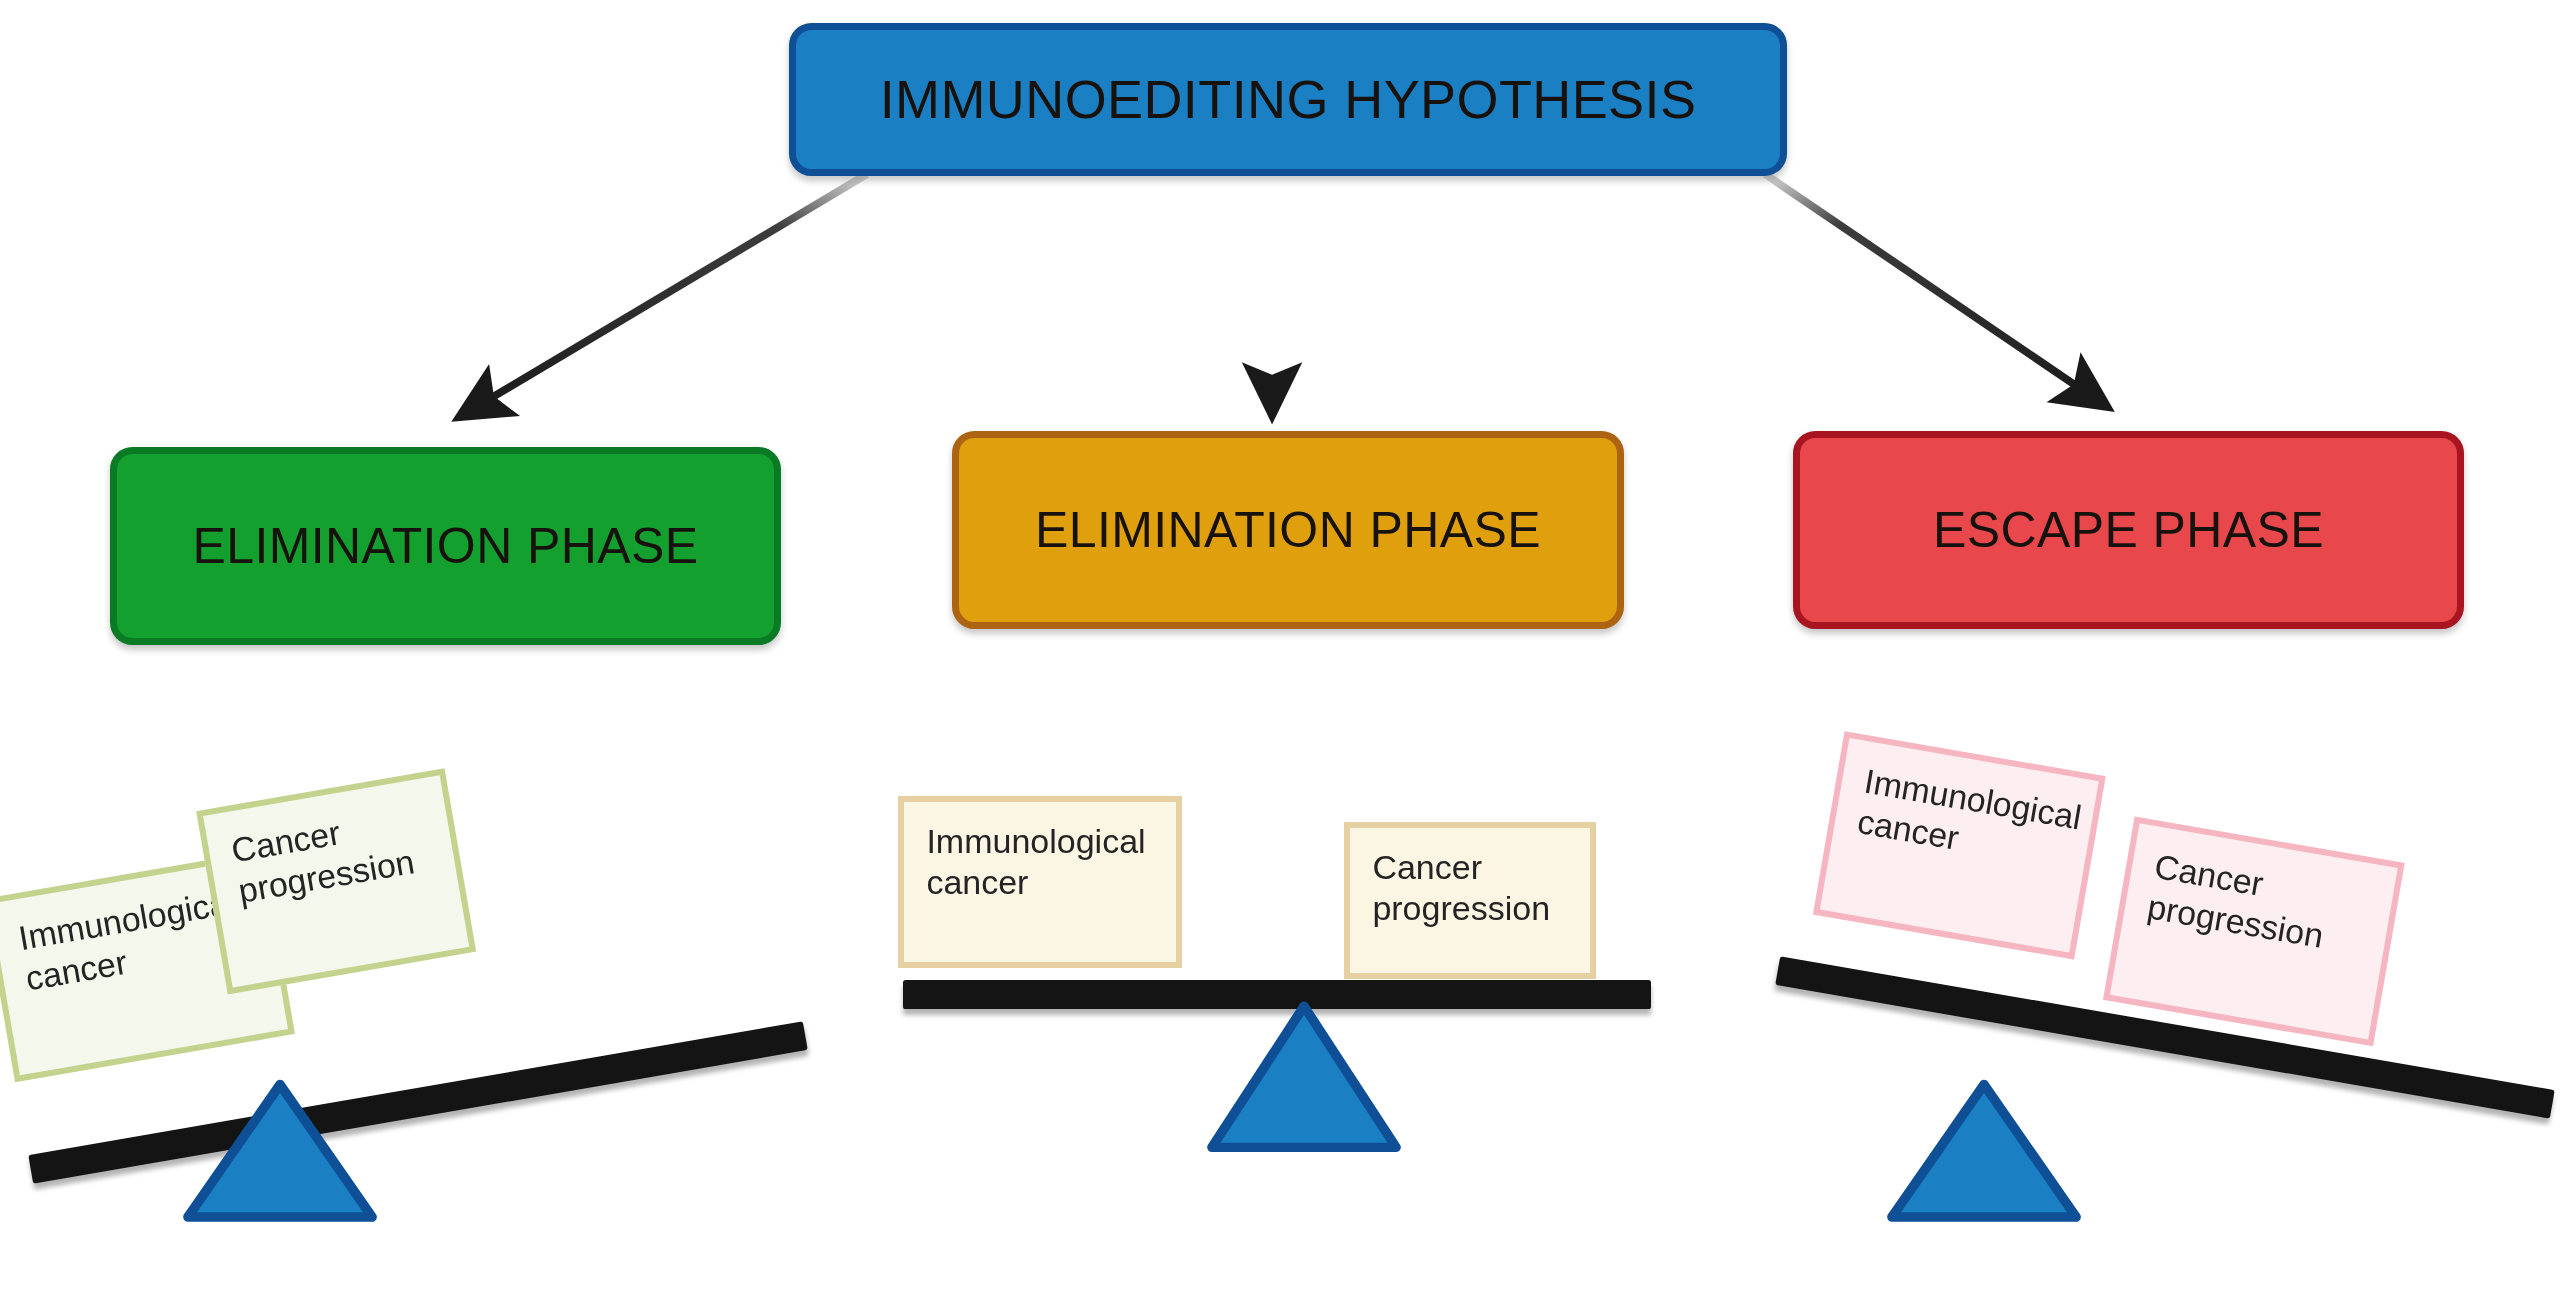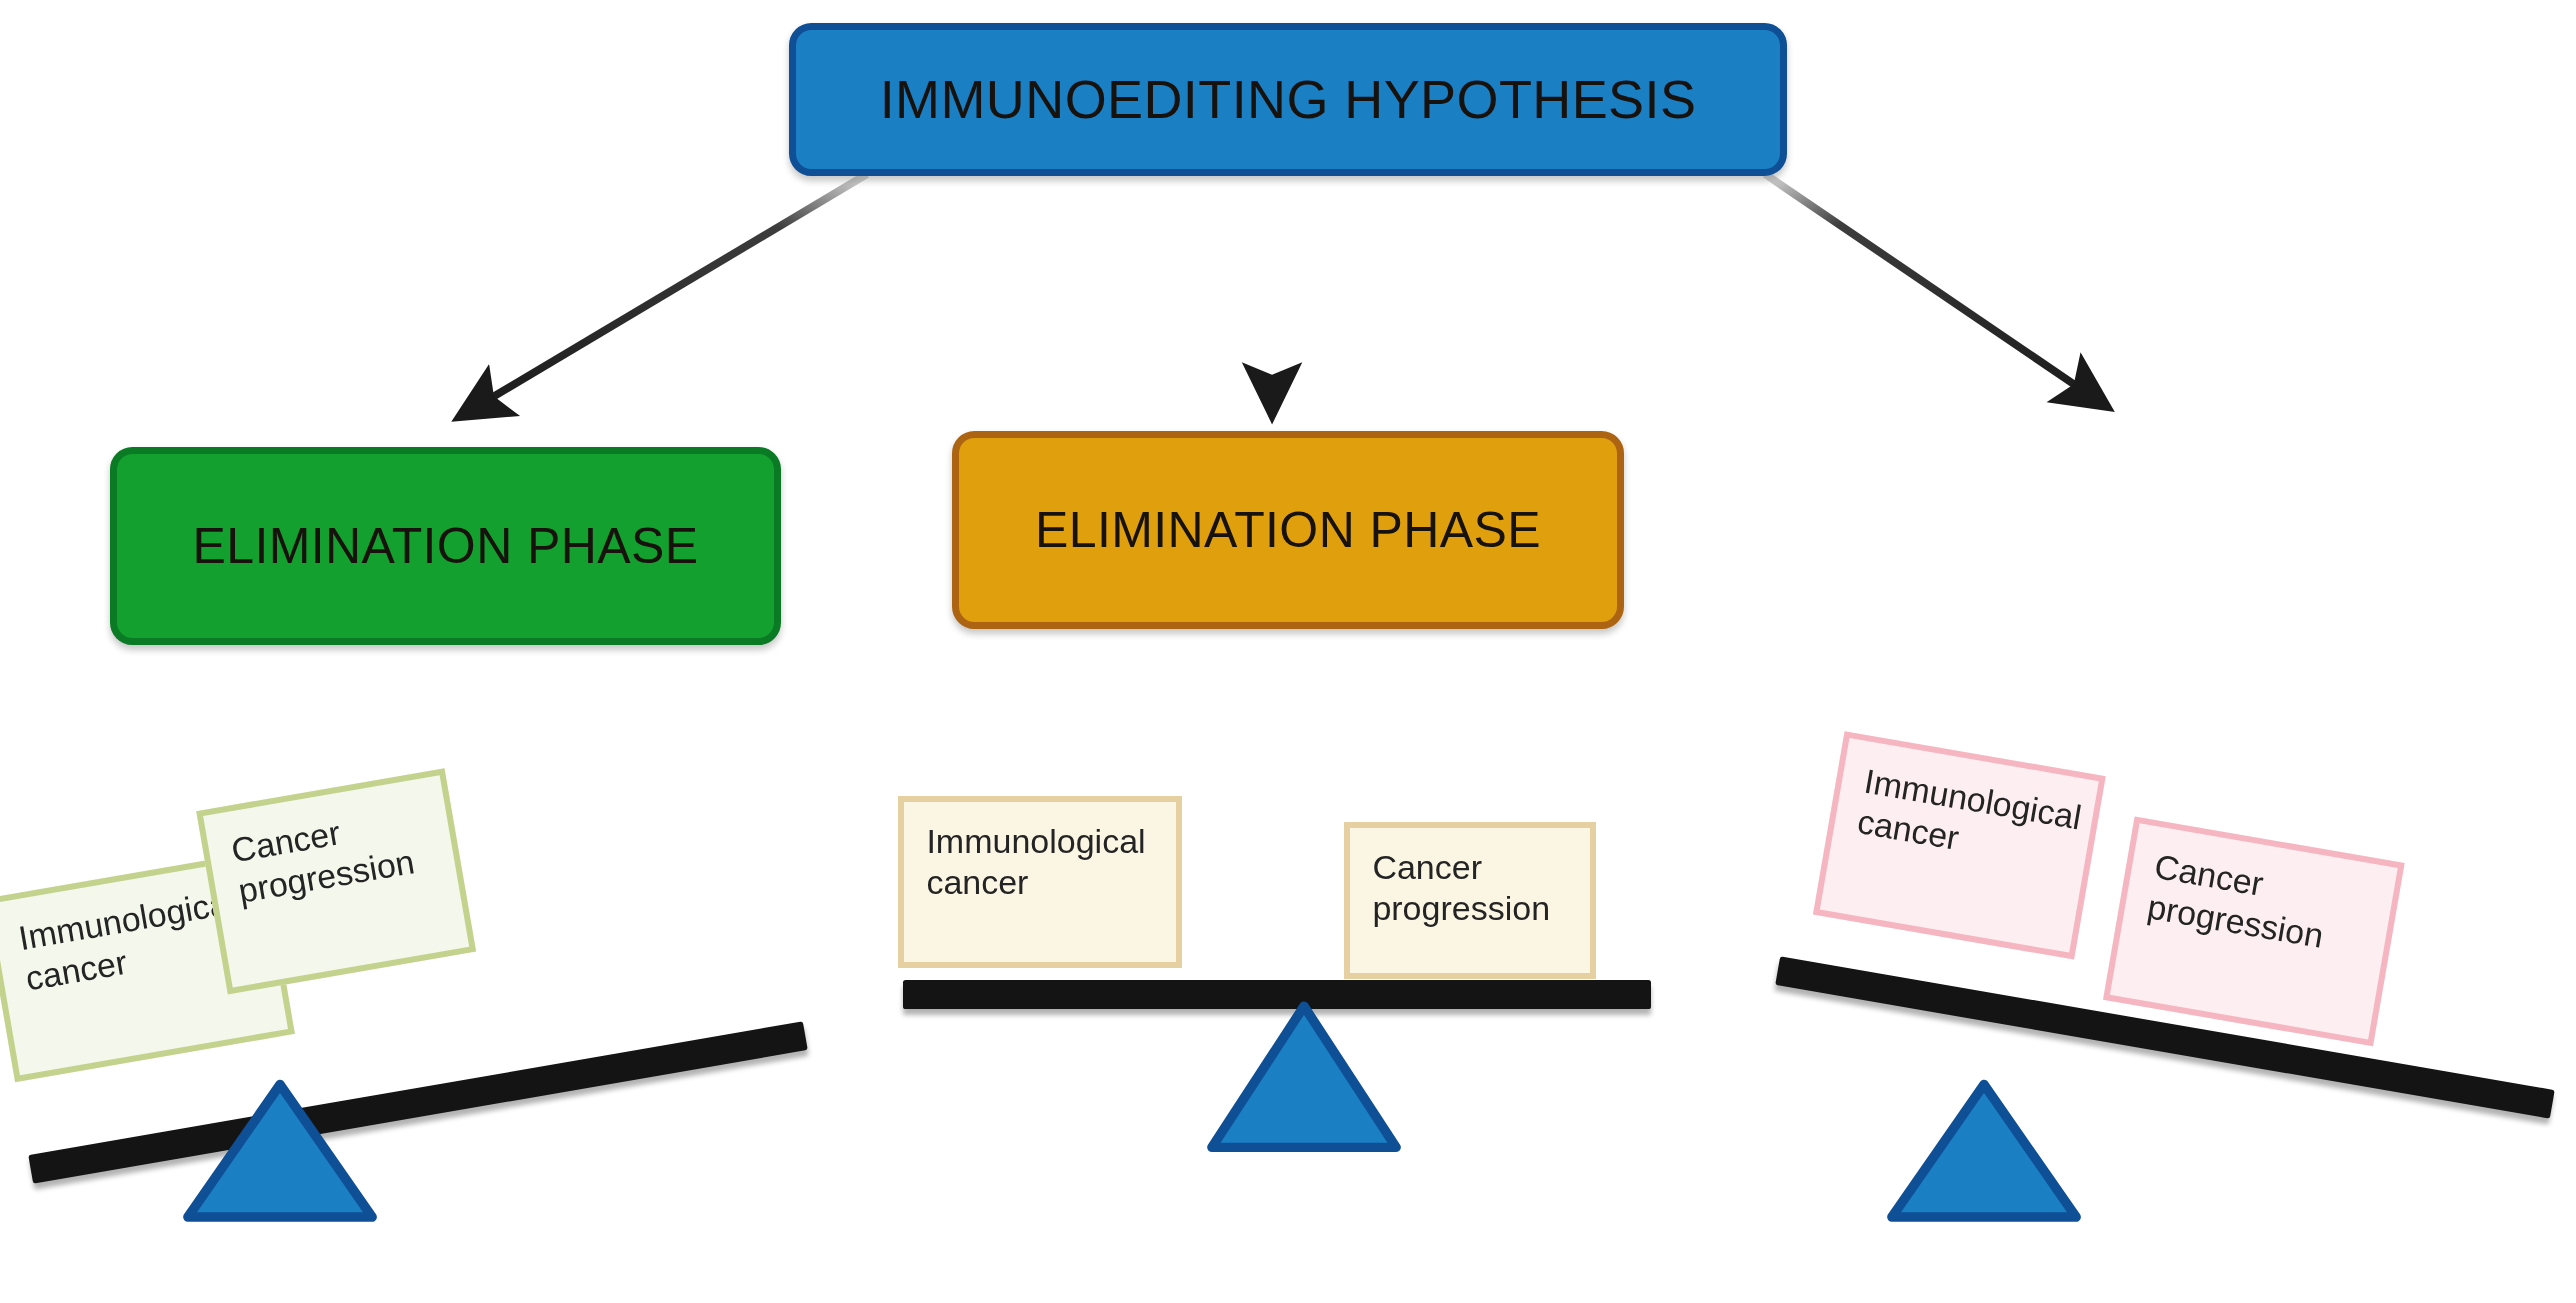--- a/index.html
+++ b/index.html
@@ -93,20 +93,23 @@
   </div>
 
   <div class="node phase" id="elimination-node">
     <span class="label">ELIMINATION PHASE</span>
   </div>
 
   <div class="node phase" id="equilibrium-node">
     <span class="label">ELIMINATION PHASE</span>
   </div>
 
+  <div class="node phase" id="escape-node">
+    <span class="label">ESCAPE PHASE</span>
+  </div>
 
   <div class="scale" id="scale-elimination">
 
     <div class="pan green" style="left:8.6px;top:71px;width:284px;height:186px;
                 transform:rotate(-9.8deg);transform-origin:50% 100%;">
       <div>Immunological</div>
       <div>cancer</div>
     </div>
 
     <div class="pan green" style="left:222px;top:-13.8px;width:252px;height:186px;

